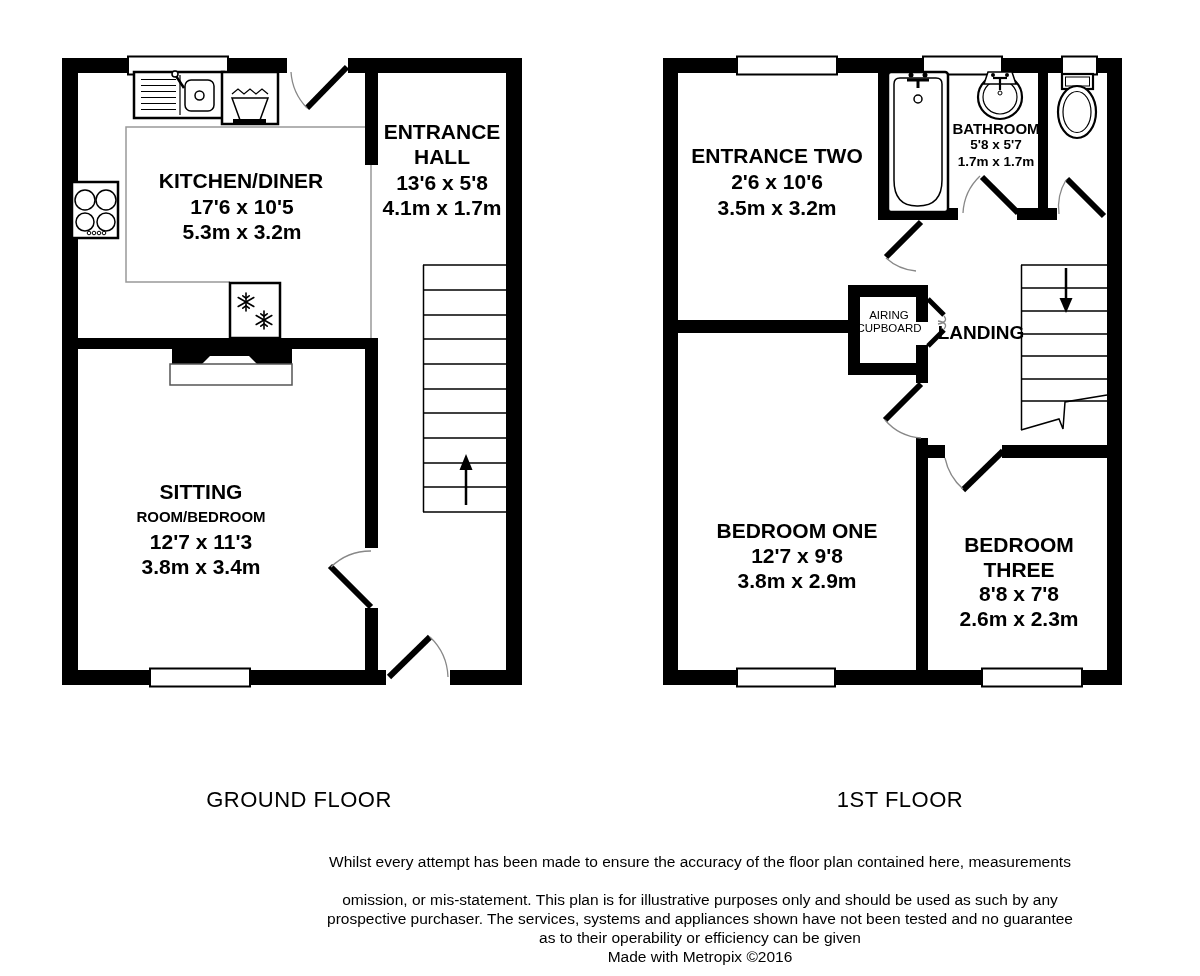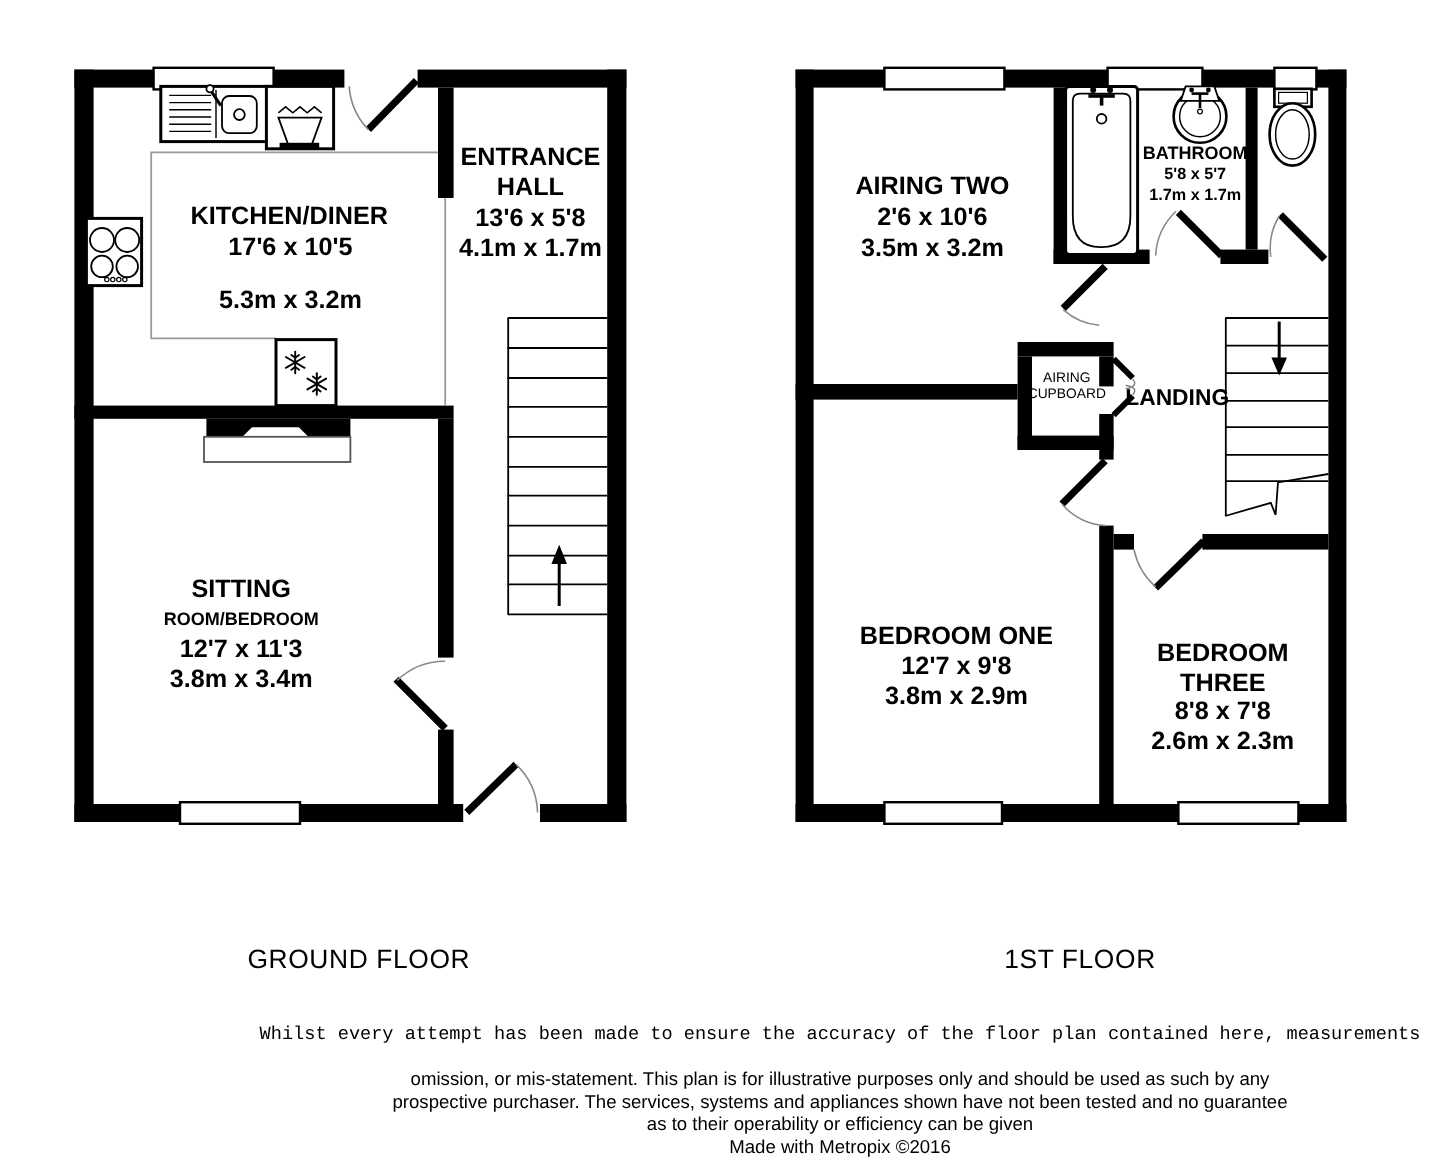--- a/index.html
+++ b/index.html
@@ -230,33 +230,33 @@
       <rect x="1062" y="74" width="31" height="15" fill="#fff" stroke="#000" stroke-width="2.2"></rect>
       <rect x="1065.5" y="77" width="24" height="9" fill="none" stroke="#000" stroke-width="1"></rect>
       <ellipse cx="1077" cy="112" rx="19" ry="26" fill="#fff" stroke="#000" stroke-width="2.2"></ellipse>
       <ellipse cx="1077" cy="112" rx="14" ry="20.5" fill="none" stroke="#000" stroke-width="1.2"></ellipse>
     </g>
   </g>
 </svg>
 
 <div class="lbl" style="left:241px;top:180px;font-size:21px;">KITCHEN/DINER</div>
 <div class="lbl" style="left:242px;top:206px;font-size:21px;">17'6 x 10'5</div>
-<div class="lbl" style="left:242px;top:231px;font-size:21px;margin-top:19px;">5.3m x 3.2m</div>
+<div class="lbl" style="left:242px;top:231px;font-size:21px;">5.3m x 3.2m</div>
 
 <div class="lbl" style="left:442px;top:131px;font-size:21px;">ENTRANCE</div>
 <div class="lbl" style="left:442px;top:156px;font-size:21px;">HALL</div>
 <div class="lbl" style="left:442px;top:182px;font-size:21px;">13'6 x 5'8</div>
 <div class="lbl" style="left:442px;top:207px;font-size:21px;">4.1m x 1.7m</div>
 
 <div class="lbl" style="left:201px;top:491px;font-size:21px;">SITTING</div>
 <div class="lbl" style="left:201px;top:516px;font-size:15px;">ROOM/BEDROOM</div>
 <div class="lbl" style="left:201px;top:541px;font-size:21px;">12'7 x 11'3</div>
 <div class="lbl" style="left:201px;top:566px;font-size:21px;">3.8m x 3.4m</div>
 
-<div class="lbl" style="left:777px;top:155px;font-size:21px;">AIRING TWO</div>
+<div class="lbl" style="left:777px;top:155px;font-size:21px;">ENTRANCE TWO</div>
 <div class="lbl" style="left:777px;top:181px;font-size:21px;">2'6 x 10'6</div>
 <div class="lbl" style="left:777px;top:207px;font-size:21px;">3.5m x 3.2m</div>
 
 <div class="lbl" style="left:996px;top:128px;font-size:15px;">BATHROOM</div>
 <div class="lbl" style="left:996px;top:145px;font-size:13.5px;">5'8 x 5'7</div>
 <div class="lbl" style="left:996px;top:162px;font-size:13.5px;">1.7m x 1.7m</div>
 
 <div class="lbl plain" style="left:889px;top:316px;font-size:11.5px;">AIRING</div>
 <div class="lbl plain" style="left:889px;top:329px;font-size:11.5px;">CUPBOARD</div>
 
@@ -267,19 +267,19 @@
 <div class="lbl" style="left:797px;top:580px;font-size:21px;">3.8m x 2.9m</div>
 
 <div class="lbl" style="left:1019px;top:544px;font-size:21px;">BEDROOM</div>
 <div class="lbl" style="left:1019px;top:569px;font-size:21px;">THREE</div>
 <div class="lbl" style="left:1019px;top:593px;font-size:21px;">8'8 x 7'8</div>
 <div class="lbl" style="left:1019px;top:618px;font-size:21px;">2.6m x 2.3m</div>
 
 <div class="title" style="left:299px;top:778px;">GROUND FLOOR</div>
 <div class="title" style="left:900px;top:778px;">1ST FLOOR</div>
 
-<div class="foot" style="left:700px;top:862px;font-family:Liberation Mono, monospace;">Whilst every attempt has been made to ensure the accuracy of the floor plan contained here, measurements</div>
+<div class="foot" style="left:700px;top:862px;">Whilst every attempt has been made to ensure the accuracy of the floor plan contained here, measurements</div>
 <div class="foot" style="left:700px;top:900px;">omission, or mis-statement. This plan is for illustrative purposes only and should be used as such by any</div>
 <div class="foot" style="left:700px;top:938px;">as to their operability or efficiency can be given</div>
 <div class="foot" style="left:700px;top:919px;">prospective purchaser. The services, systems and appliances shown have not been tested and no guarantee</div>
 <div class="foot" style="left:700px;top:957px;">Made with Metropix ©2016</div>
 
 </div>
 
 </body></html>

